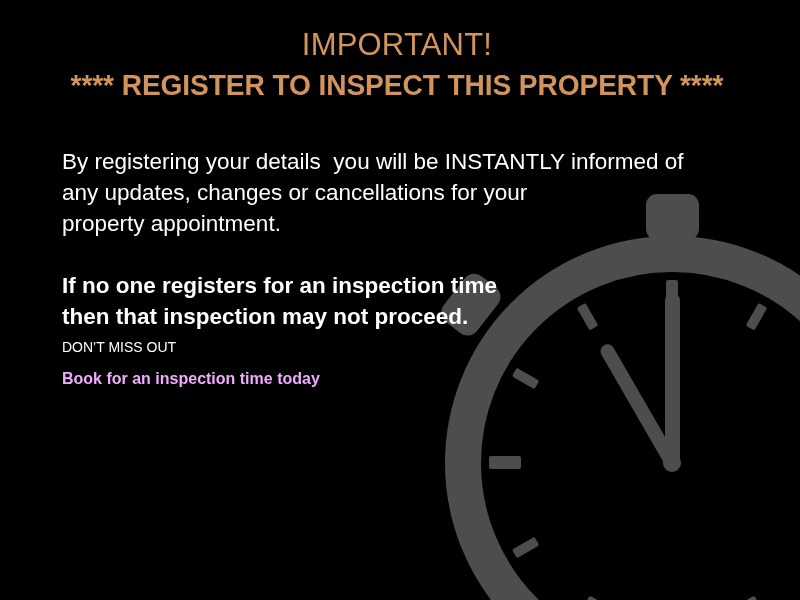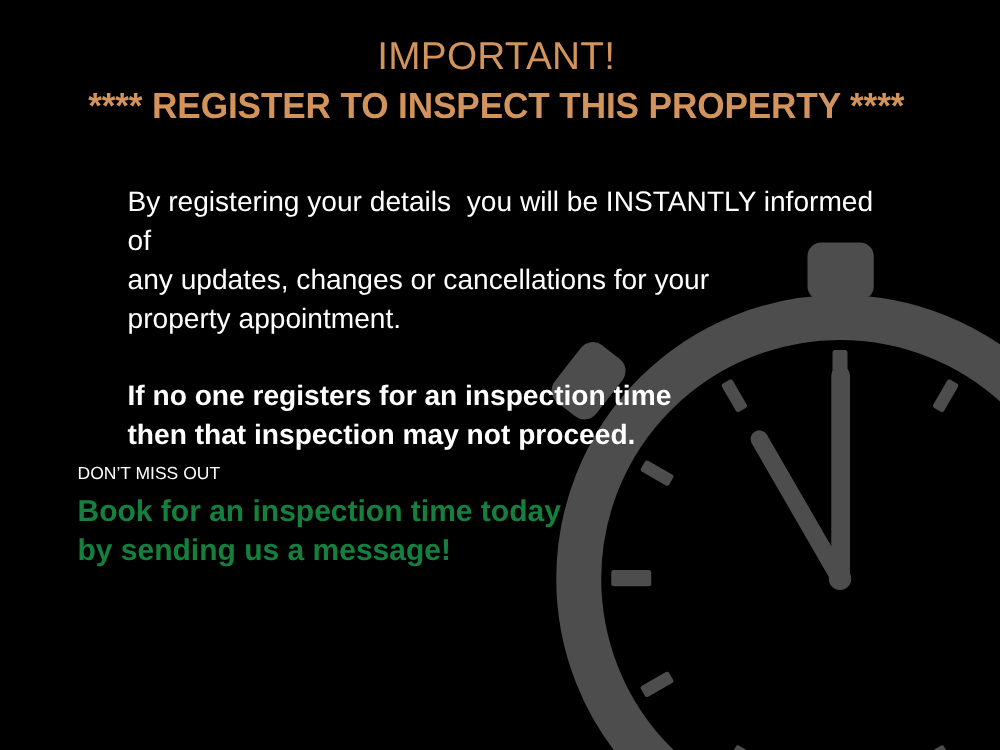--- a/index.html
+++ b/index.html
@@ -66,35 +66,34 @@
     left: 62px;
     top: 146px;
     width: 660px;
   }
   .para {
     color: #ffffff;
     font-size: 22.5px;
     line-height: 31px;
     font-weight: 400;
     white-space: pre-wrap;
-    margin-left: 40px;
   }
   .para.spacer-top {
     margin-top: 31px;
     font-weight: bold;
   }
   .cta-lead {
     color: #ffffff;
     font-size: 14px;
     line-height: 31px;
     font-weight: 400;
   }
   .cta-line {
-    color: #15803d;
-    font-size: 24px;
+    color: #f0abfc;
+    font-size: 16px;
     line-height: 31px;
     font-weight: 700;
   }
 </style>
 </head>
 <body>
 
 <div id="slide">
 
   <svg id="clock-graphic" viewBox="0 0 800 600" aria-hidden="true">
@@ -189,17 +188,16 @@
 any updates, changes or cancellations for your
 property appointment.</div>
 
       <div class="para spacer-top">If no one registers for an inspection time
 then that inspection may not proceed.</div>
 
       <div class="cta-lead spacer-top">DON’T MISS OUT</div>
 
       <div class="cta-line">Book for an inspection time today</div>
 
-      <div class="cta-line">by sending us a message!</div>
 
     </div>
   </div>
 </div>
 
 </body></html>

